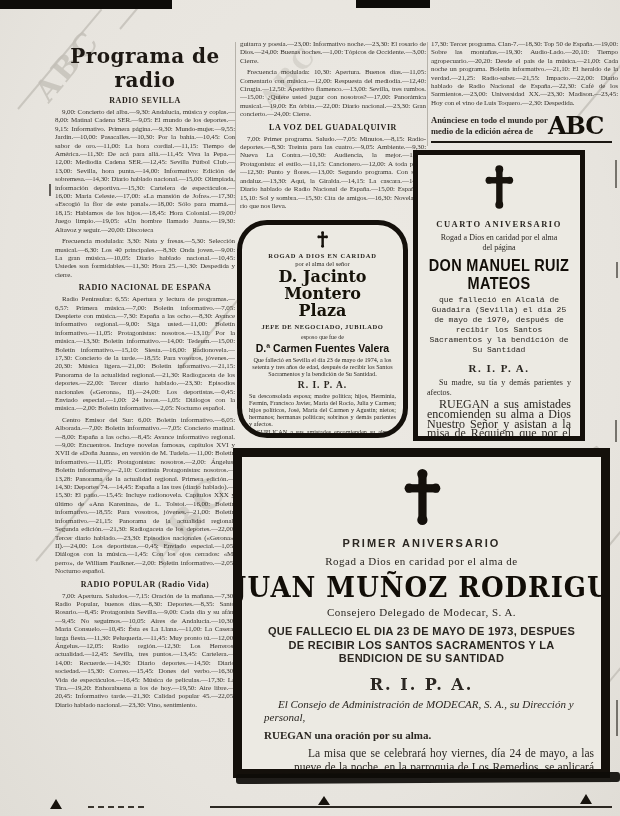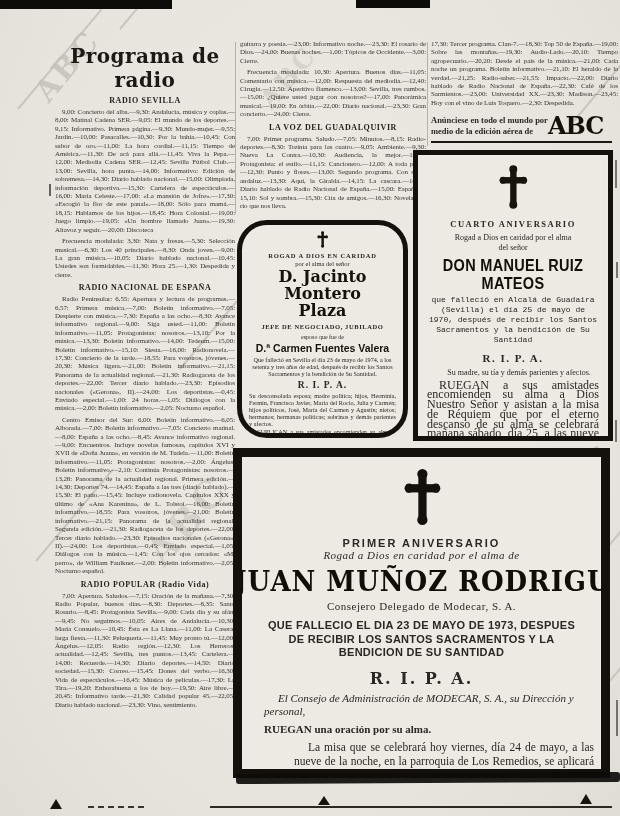--- a/index.html
+++ b/index.html
@@ -57,21 +57,21 @@
            color:#120e08;filter:blur(0.2px);}
   .e2-death{font-size:8px;line-height:10px;margin-top:5px;text-align:center;font-family:Liberation Mono, monospace;}
   .e2-ripa{font-size:11px;font-weight:bold;letter-spacing:1.5px;margin:7px 0 4px;}
   .e2-fam{font-size:8px;line-height:9.5px;text-align:justify;text-indent:12px;}
   .e2-plea{font-size:12px;line-height:9.8px;text-align:justify;text-indent:12px;margin-top:3px;
            filter:blur(0.2px);}
 
   .esq3{border-width:9px;padding:10px 22px 6px;}
   .e3-ann{font-family:"Liberation Sans",sans-serif;font-size:11px;font-weight:bold;
           letter-spacing:2px;margin-top:6px;filter:blur(0.2px);}
-  .e3-inv{font-size:11px;letter-spacing:0.5px;font-style:italic;}
+  .e3-inv{font-size:11px;margin-top:6px;letter-spacing:0.5px;}
   .e3-name{font-family:"DejaVu Serif",serif;font-weight:bold;font-size:26px;line-height:28px;
            letter-spacing:1px;transform:scaleY(1.1);margin-top:6px;color:#110d07;
            filter:blur(0.25px);white-space:nowrap;}
   .e3-role{font-size:11px;margin-top:5px;letter-spacing:0.5px;}
   .e3-death{font-family:"Liberation Sans",sans-serif;font-weight:bold;font-size:11px;
             line-height:13.5px;margin-top:7px;letter-spacing:0.3px;filter:blur(0.2px);}
   .e3-ripa{font-family:"DejaVu Serif",serif;font-size:16px;font-weight:bold;
            letter-spacing:2px;margin:9px 0 4px;}
   .e3-board{font-size:11px;line-height:13px;text-align:left;align-self:stretch;text-indent:14px;font-style:italic;}
   .e3-plea{font-size:11px;font-weight:bold;text-align:left;align-self:stretch;margin-top:5px;}
@@ -169,37 +169,37 @@
     <div class="e1-name">Plaza</div>
     <div class="e1-role">JEFE DE NEGOCIADO, JUBILADO</div>
     <div class="e1-rel">esposo que fue de</div>
     <div class="e1-spouse">D.ª Carmen Fuentes Valera</div>
     <div class="e1-death">Que falleció en Sevilla el día 23 de mayo de 1974, a los setenta y tres años de edad, después de recibir los Santos Sacramentos y la bendición de Su Santidad.</div>
     <div class="e1-ripa">R. I. P. A.</div>
     <div class="e1-body">Su desconsolada esposa; madre política; hijos, Herminia, Fermín, Francisco Javier, María del Rocío, Julia y Carmen; hijos políticos, José, María del Carmen y Agustín; nietos; hermanos; hermanas políticas; sobrinos y demás parientes y afectos.</div>
     <div class="e1-body ind">SUPLICAN a sus amistades encomienden su alma a Dios Nuestro Señor y asistan a la misa de Réquiem que por el eterno descanso de su alma se celebrará hoy viernes, día 24 del actual, a las ocho y quince de la tarde, en la parroquia de San José Obrero, por cuyos actos de caridad cristiana les quedarán agradecidos.</div>
   </div>
 
-  <div class="abs esq esq2" style="left:413px;top:150px;width:200px;height:291px;">
+  <div class="abs esq esq2" style="left:413px;top:150px;width:172px;height:291px;">
     <span class="cross">
       <svg width="34" height="48" viewBox="0 0 24 30">
           <g fill="#17130d">
             <rect x="10" y="1" width="4.5" height="28"></rect>
             <rect x="3.5" y="8" width="17.5" height="4.5"></rect>
             <circle cx="12.2" cy="2.5" r="2.8"></circle>
             <circle cx="12.2" cy="27.5" r="2.8"></circle>
             <circle cx="5" cy="10.2" r="2.5"></circle>
             <circle cx="19.5" cy="10.2" r="2.5"></circle>
             <circle cx="12.2" cy="10.2" r="3"></circle>
           </g>
         </svg>
     </span>
     <div class="e2-ann">CUARTO ANIVERSARIO</div>
     <div class="e2-inv">Rogad a Dios en caridad por el alma</div>
-    <div class="e2-inv" style="margin-top:0;">del señor</div>
+    <div class="e2-inv" style="margin-top:0;">del página</div>
     <div class="e2-name">DON MANUEL RUIZ MATEOS</div>
     <div class="e2-death">que falleció en Alcalá de Guadaira (Sevilla) el día 25 de mayo de 1970, después de recibir los Santos Sacramentos y la bendición de Su Santidad</div>
     <div class="e2-ripa">R. I. P. A.</div>
     <div class="e2-fam">Su madre, su tía y demás parientes y afectos.</div>
     <div class="e2-plea">RUEGAN a sus amistades encomienden su alma a Dios Nuestro Señor y asistan a la misa de Réquiem que por el eterno descanso de su alma se celebrará mañana sábado, día 25, a las nueve de la mañana, en la iglesia parroquial de San Sebastián, de dicha localidad, por cuyos actos de caridad cristiana les quedarán agradecidos.</div>
   </div>
 
   <div class="abs esq esq3" style="left:233px;top:448px;width:377px;height:330px;">
     <span class="cross">
       <svg width="44" height="60" viewBox="0 0 24 30">

